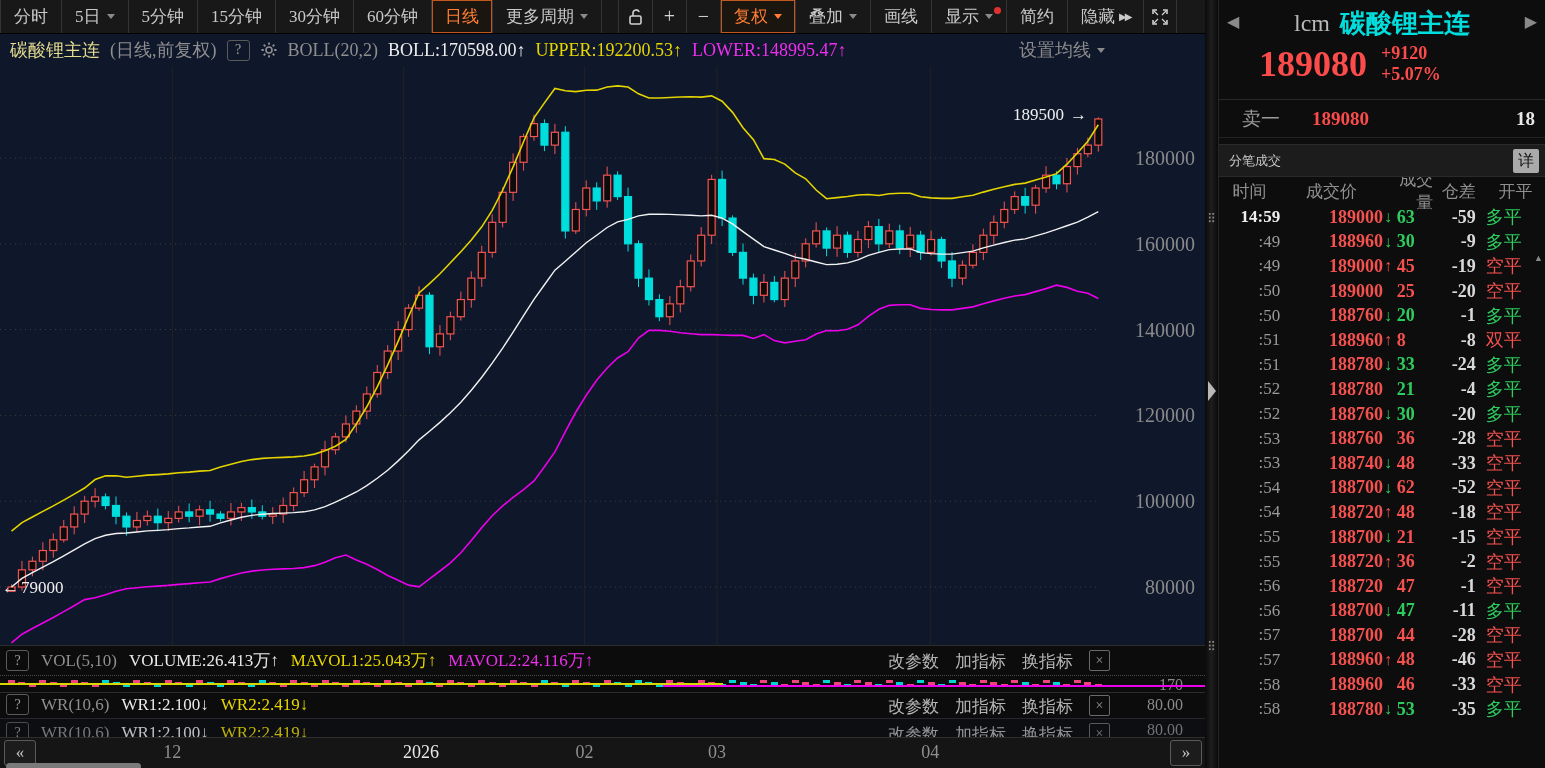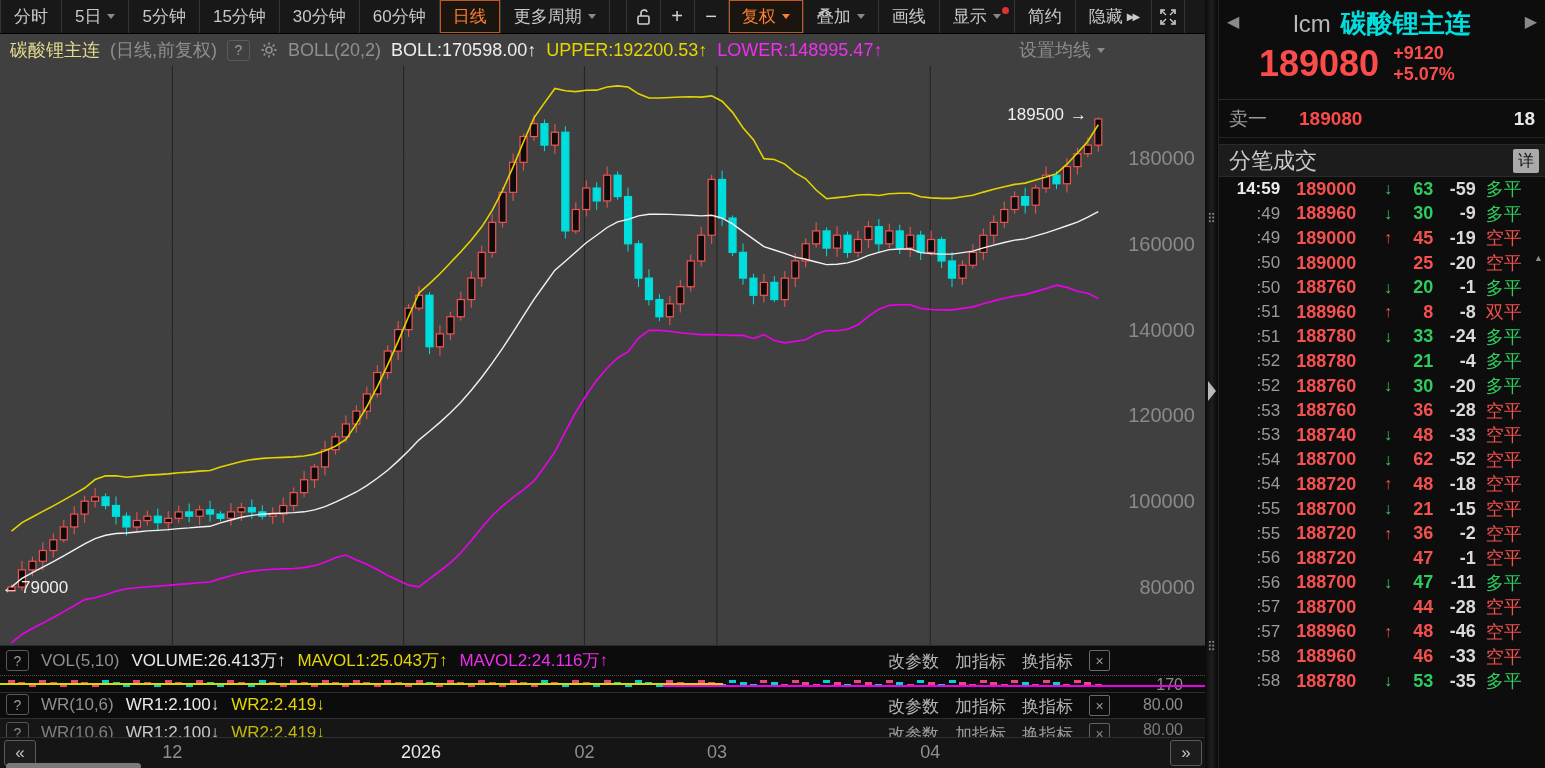--- a/index.html
+++ b/index.html
@@ -1,19 +1,19 @@
 <!DOCTYPE html>
 <html><head>
 <meta charset="utf-8">
 <style>
   * { box-sizing: border-box; margin: 0; padding: 0; }
   html,body { background:#000; }
   .app {
     position: relative; width: 1545px; height: 768px; overflow: hidden;
-    background: #404040; font-family: Liberation Sans, sans-serif;
+    background: #0f172a; font-family: Liberation Serif, serif;
     color:#cfcfcf; user-select:none;
   }
   
   .toolbar { position:absolute; left:0; top:0; width:1205px; height:34px;
     background:#181818; display:flex; align-items:stretch; border-bottom:1px solid #000;}
   .tab, .tool { display:flex; align-items:center; justify-content:center;
     font-size:17px; color:#c9c9c9; border-right:1px solid #343434; padding:0 13px; cursor:pointer; position:relative;}
   .tab:first-child{ border-left:1px solid #343434;}
   .tab.active, .tool.active { color:#ff7e33; box-shadow: inset 0 0 0 1px #c0571e; background:#1b1510;}
   .caret { width:0; height:0; border-left:4px solid transparent; border-right:4px solid transparent;
@@ -77,40 +77,40 @@
   .rpanel { position:absolute; left:1218px; top:0; width:327px; height:768px; background:#0d0d0d; border-left:1px solid #262626;}
   .rhead { position:relative; height:100px; border-bottom:1px solid #2a2a2a;}
   .navarrow { position:absolute; top:12px; font-size:16px; color:#8a8a8a; cursor:pointer;}
   .titleline { display:flex; align-items:center; justify-content:center; gap:10px; padding-top:6px;}
   .code { color:#b9b9b9; font-size:24px;}
   .rname { color:#00dede; font-size:26px; font-weight:bold;}
   .priceline { display:flex; align-items:center; gap:14px; margin-left:40px; margin-top:2px;}
   .bigprice { color:#fb4b4b; font-size:36px; font-weight:bold;}
   .chg { color:#fb4b4b; font-size:18px; font-weight:bold; line-height:21px;}
   .quoterow { height:38px; display:flex; align-items:center; border-bottom:1px solid #242424; font-size:19px;}
-  .quoterow .ql { color:#9a9a9a; margin-left:10px;}
+  .quoterow .ql { color:#9a9a9a; margin-left:23px;}
   .quoterow .qp { color:#fb4b4b; font-weight:bold; margin-left:32px;}
   .quoterow .qq { color:#e8e8e8; font-weight:bold; margin-left:auto; margin-right:10px;}
   .tickbar { position:relative; height:33px; margin-top:6px; background:#1c1c1c; border-top:1px solid #2a2a2a;
     border-bottom:1px solid #2a2a2a; display:flex; align-items:center;}
-  .tickbar .tt { color:#c9c9c9; font-size:22px; margin-left:10px;}
+  .tickbar .tt { color:#c9c9c9; font-size:13px; margin-left:10px;}
   .detail { position:absolute; right:6px; top:4px; width:26px; height:24px; background:#aaaaaa; color:#111;
     font-size:16px; display:flex; align-items:center; justify-content:center; border-radius:2px; cursor:pointer;}
   .cols { display:flex; height:28px; align-items:center; font-size:17px; color:#8f8f8f;}
   .c-time{ width:62px; text-align:center;}
   .c-price{ width:104px; text-align:center;}
   .c-vol{ width:51px; text-align:right;}
   .c-diff{ width:43px; text-align:right;}
   .c-flag{ width:60px; margin-left:10px; text-align:center;}
   .trow { display:flex; height:24.6px; align-items:center; font-size:18px;}
   .t-time { width:62px; text-align:right; color:#9a9a9a; font-size:17px;}
   .t-time.first { color:#ededed; font-weight:bold;}
-  .t-price { width:104px; color:#f4514f; font-weight:bold;padding-left:16px;}
+  .t-price { width:104px; text-align:right; color:#f4514f; font-weight:bold;padding-left:16px;}
   .t-arr { width:14px; font-weight:bold; font-size:16px; text-align:left; padding-left:1px;}
-  .t-vol { width:37px; text-align:right; font-weight:bold;}
+  .t-vol { width:37px; text-align:left; font-weight:bold;}
   .t-diff { width:43px; text-align:right; color:#d9d9d9; font-weight:bold;}
   .t-flag { width:60px; margin-left:10px; font-size:18px;}
   .g { color:#2ecc5e;} .r { color:#f4514f;}
   .scrtri { position:absolute; right:2px; top:253px; color:#8a8a8a; font-size:9px;}
   svg { display:block; }
 </style>
 </head>
 <body>
 
 <div class="app">
@@ -640,20 +640,27 @@
     </div>
     <div class="quoterow">
       <span class="ql">卖一</span>
       <span class="qp">189080</span>
       <span class="qq">18</span>
     </div>
     <div class="tickbar">
       <span class="tt">分笔成交</span>
       <span class="detail">详</span>
     </div>
+    <div class="cols">
+      <span class="c-time">时间</span>
+      <span class="c-price">成交价</span>
+      <span class="c-vol">成交量</span>
+      <span class="c-diff">仓差</span>
+      <span class="c-flag">开平</span>
+    </div>
     <div id="tickrows">
         <div class="trow">
           <span class="t-time first">14:59</span>
           <span class="t-price">189000</span>
           <span class="t-arr g">↓</span>
           <span class="t-vol g">63</span>
           <span class="t-diff">-59</span>
           <span class="t-flag g">多平</span>
         </div>
         <div class="trow">

